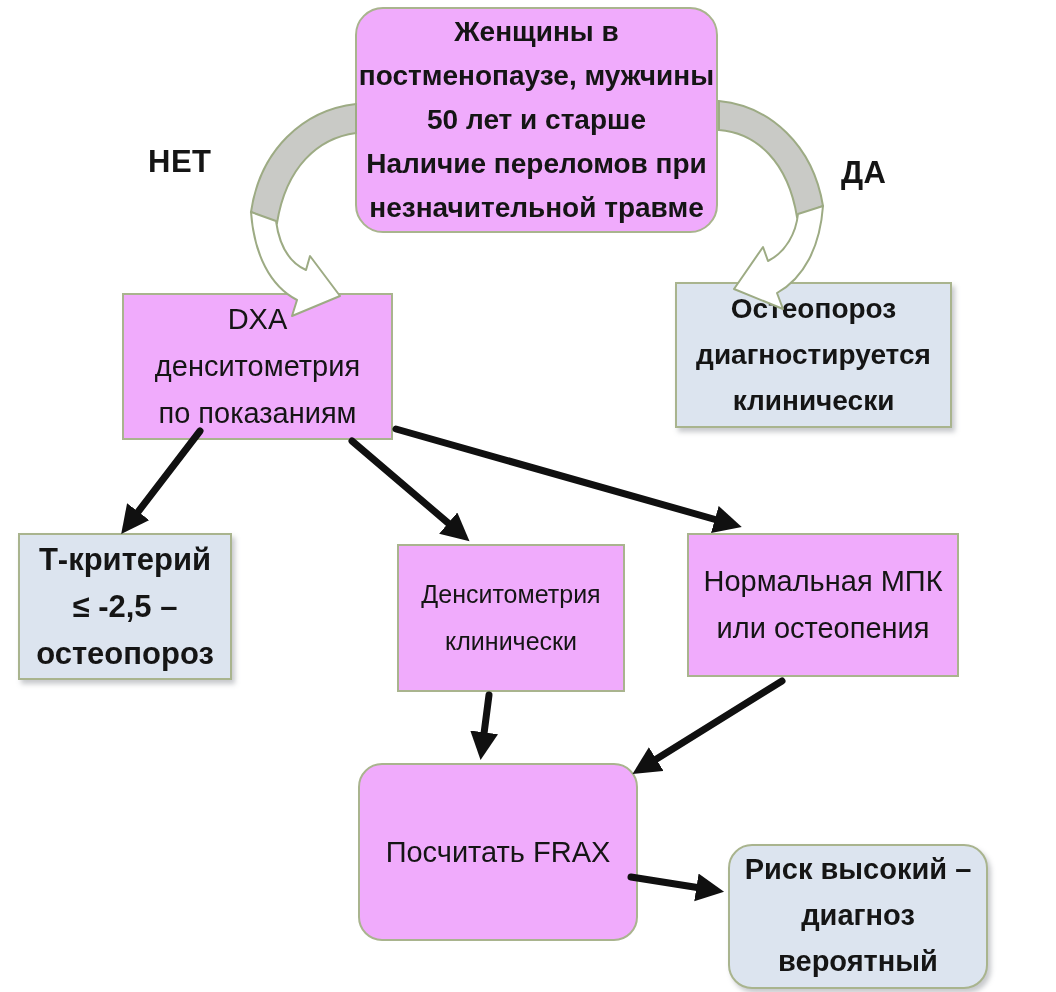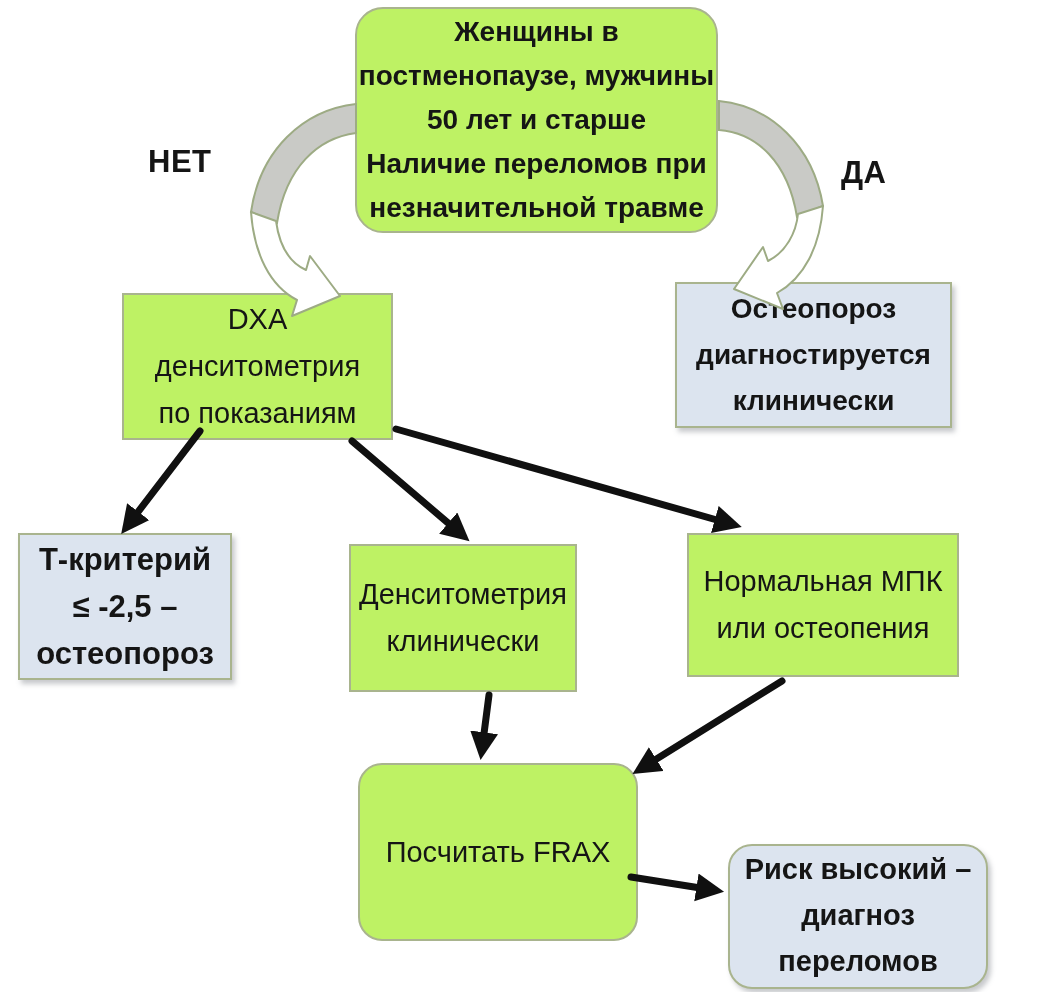--- a/index.html
+++ b/index.html
@@ -8,21 +8,21 @@
     width:1056px;height:992px;
     background:#ffffff;
     font-family:"Liberation Sans",sans-serif;
     color:var(--text,#151515);
     overflow:hidden;
   }
   .box{
     position:absolute;
     display:flex;flex-direction:column;justify-content:center;align-items:center;
     text-align:center;
-    background:#bef264;
+    background:#f0abfc;
     border:2px solid var(--box-border,#a9b48e);
     box-sizing:border-box;
     z-index:1;
   }
   .box .ln{display:block;}
   .rounded{border-radius:28px;}
   .rounded-sm{border-radius:24px;}
   .hl{
     background:var(--highlight-fill,#dce4ef);
     font-weight:700;
@@ -33,21 +33,21 @@
     font-weight:700;
     font-size:31px;
     letter-spacing:0.5px;
     z-index:2;
   }
   
   .n-top{font-size:28px;line-height:44px;font-weight:700;}
   .n-dxa{font-size:29px;line-height:47px;}
   .n-clin{font-size:28px;line-height:46px;}
   .n-tcrit{font-size:31px;line-height:47px;}
-  .n-dens{font-size:29px;line-height:47px;}
+  .n-dens{font-size:25px;line-height:47px;margin-left:48px;}
   .n-norm{font-size:29px;line-height:47px;}
   .n-frax{font-size:29px;line-height:46px;}
   .n-risk{font-size:29px;line-height:46px;}
   .overlay{
     position:absolute;left:0;top:0;width:1056px;height:992px;
     pointer-events:none;z-index:3;
   }
   .arrow-line{stroke:var(--arrow,#101010);stroke-width:7;stroke-linecap:round;fill:none;}
   .curve-band{fill:var(--curved-fill,#c9cac6);stroke:var(--curved-stroke,#9dab84);stroke-width:2;}
   .curve-head{fill:#ffffff;stroke:var(--curved-stroke,#9dab84);stroke-width:2;stroke-linejoin:round;}
@@ -94,21 +94,21 @@
     <span class="ln">Нормальная МПК</span>
     <span class="ln">или остеопения</span>
   </div>
 
   <div class="box rounded-sm n-frax" style="left:358px;top:763px;width:280px;height:178px;">
     <span class="ln">Посчитать FRAX</span>
   </div>
 
   <div class="box rounded-sm hl n-risk" style="left:728px;top:844px;width:260px;height:145px;justify-content:space-between;">
     <span class="ln">Риск высокий –</span>
-    <span class="ln">диагноз переломов</span>
+    <span class="ln">диагноз вероятный</span>
     <span class="ln">остеопороз</span>
   </div>
 
   <svg class="overlay" viewBox="0 0 1056 992">
     <defs>
       <marker id="ah" markerWidth="6" markerHeight="6" refX="2.4" refY="2" orient="auto" markerUnits="strokeWidth">
         <path d="M0,0 L4,2 L0,4 Z" fill="#101010"></path>
       </marker>
     </defs>
 

